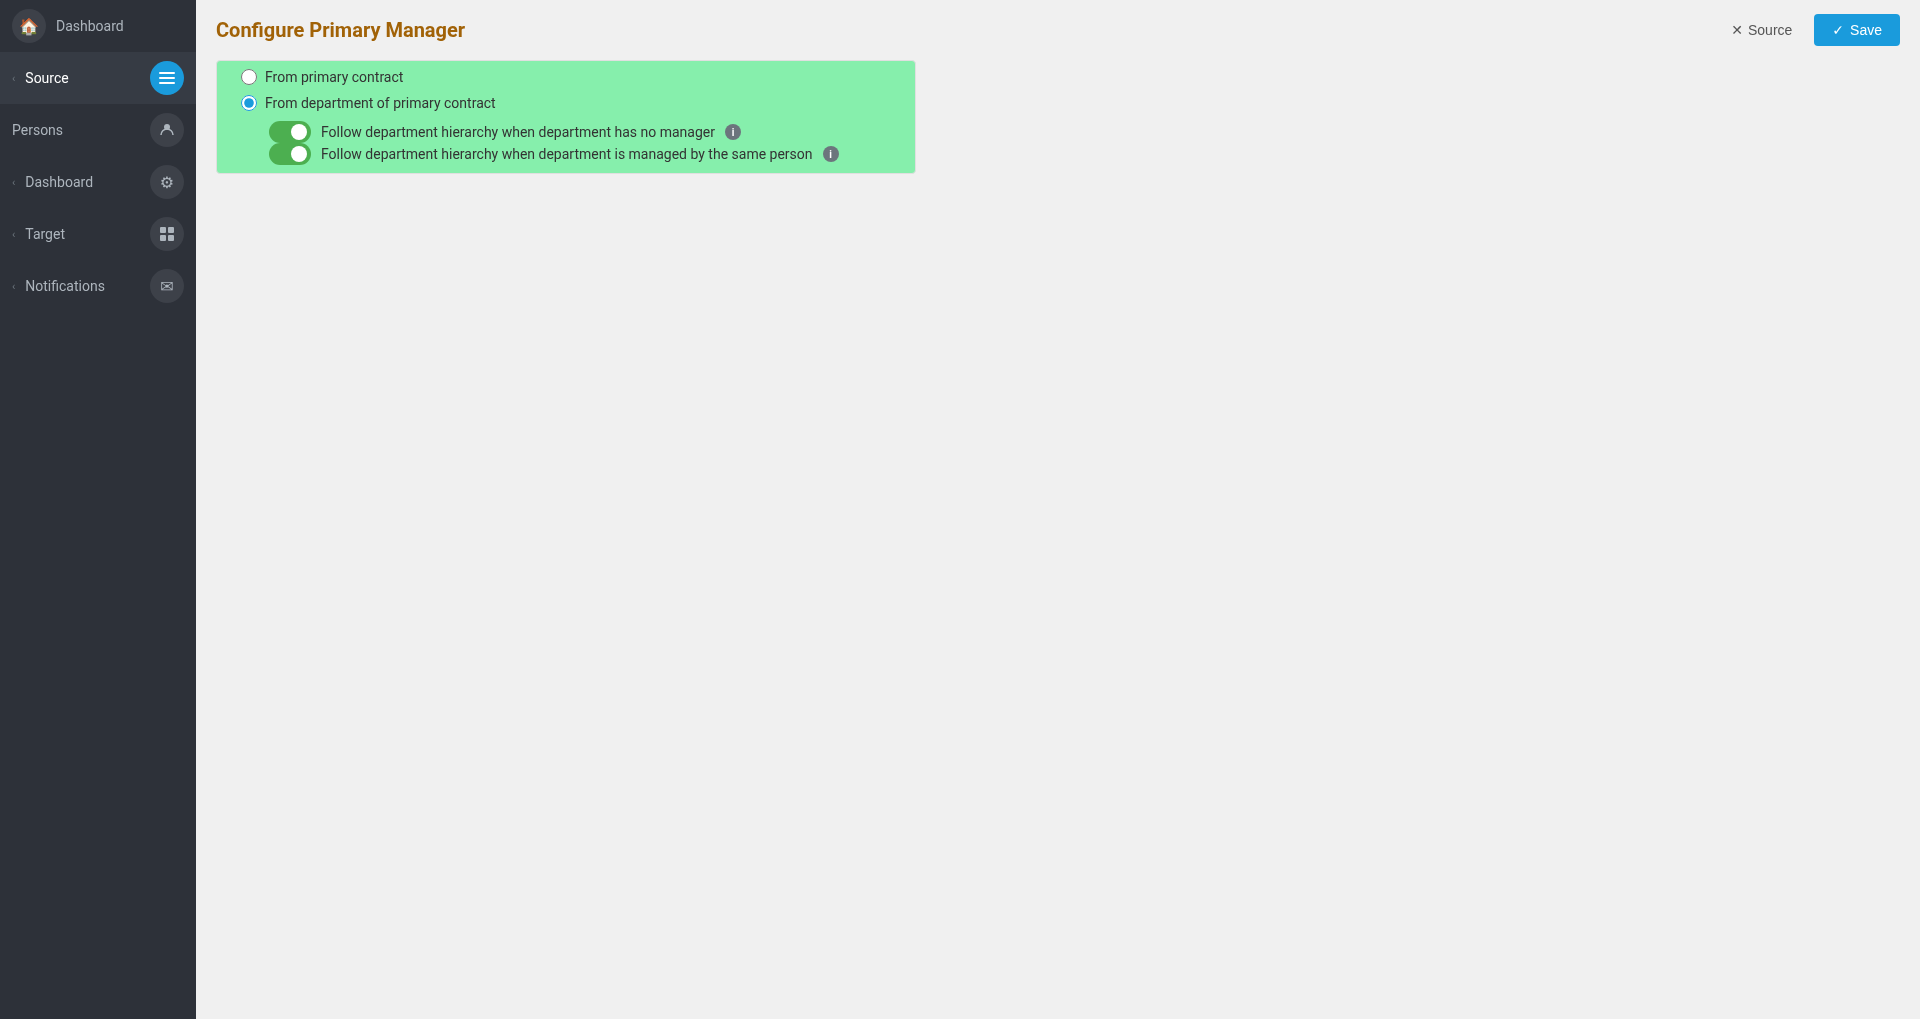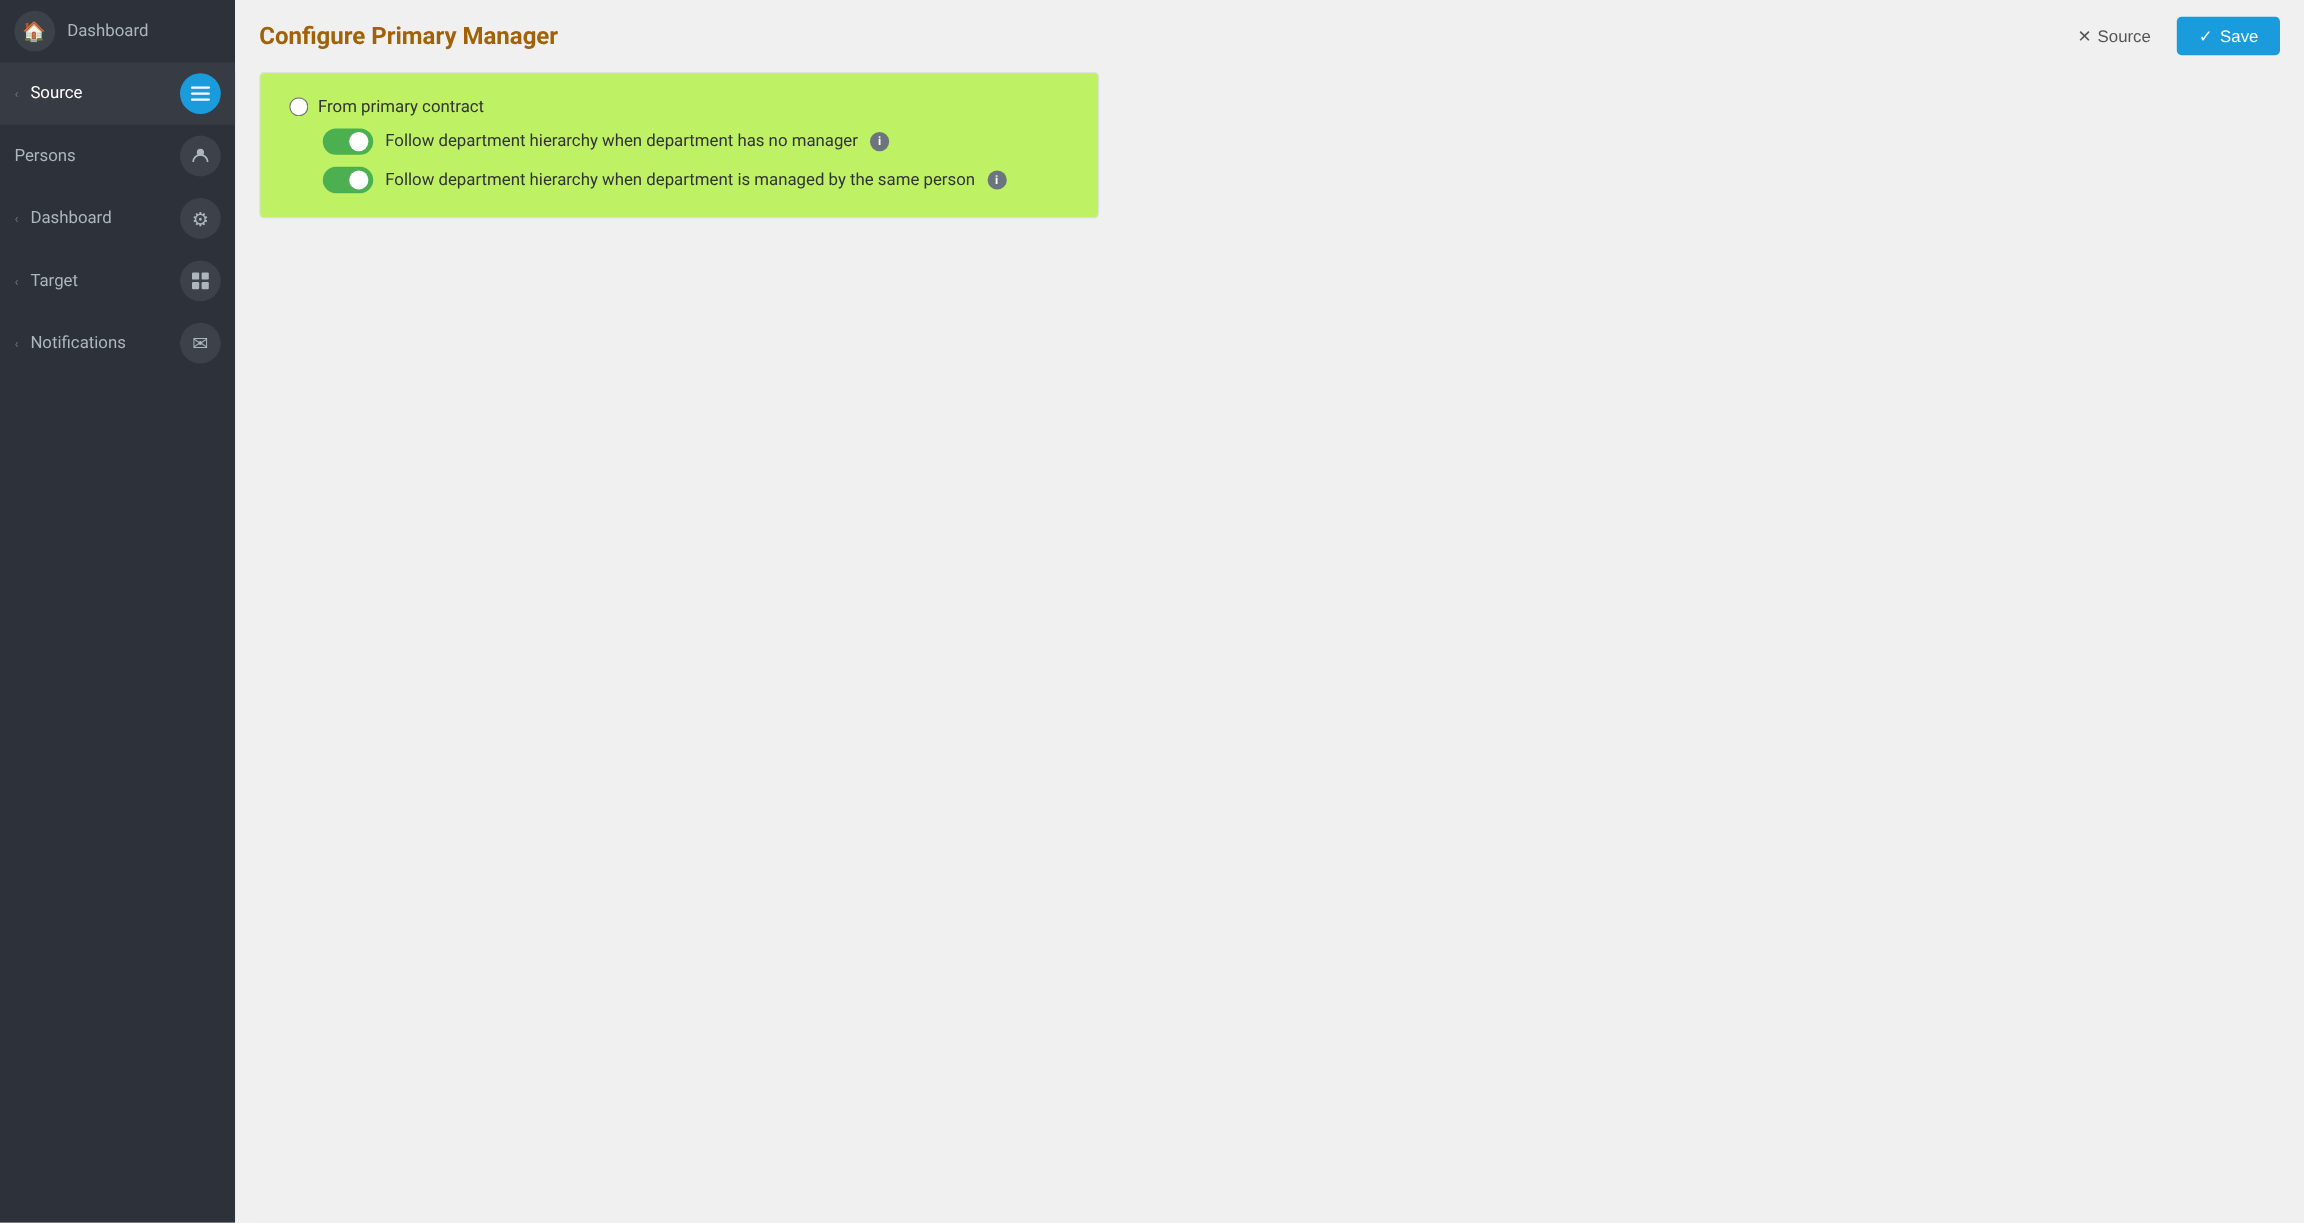--- a/index.html
+++ b/index.html
@@ -116,24 +116,24 @@
     }
 
     
     .content {
       flex: 1;
       padding: 0 20px 20px 20px;
       overflow-y: auto;
     }
 
     .card {
-      background: #bef264;
+      background: #86efac;
       border: 1px solid #e0e0e0;
       border-radius: 4px;
-      padding: 20px 24px;
+      padding: 8px 24px;
       max-width: 700px;
     }
 
     
     .radio-option {
       display: flex;
       align-items: center;
       gap: 8px;
       margin-bottom: 10px;
       font-size: 14px;
@@ -146,21 +146,20 @@
       width: 16px;
       height: 16px;
       cursor: pointer;
     }
 
     
     .toggle-section {
       margin-left: 28px;
       display: flex;
       flex-direction: column;
-      gap: 10px;
       margin-top: 4px;
     }
 
     .toggle-row {
       display: flex;
       align-items: center;
       gap: 10px;
       font-size: 14px;
       color: #333;
     }
@@ -303,20 +302,24 @@
   </div>
 
   <div class="content">
     <div class="card">
 
       <label class="radio-option">
         <input type="radio" name="source" style="">
         <span>From primary contract</span>
       </label>
 
+      <label class="radio-option">
+        <input type="radio" name="source" checked="" style="">
+        <span>From department of primary contract</span>
+      </label>
 
       <div class="toggle-section">
 
         <div class="toggle-row">
           <label class="toggle">
             <input type="checkbox" checked="" style="">
             <span class="toggle-slider"></span>
           </label>
           <span>Follow department hierarchy when department has no manager</span>
           <span class="info-icon">i</span>

